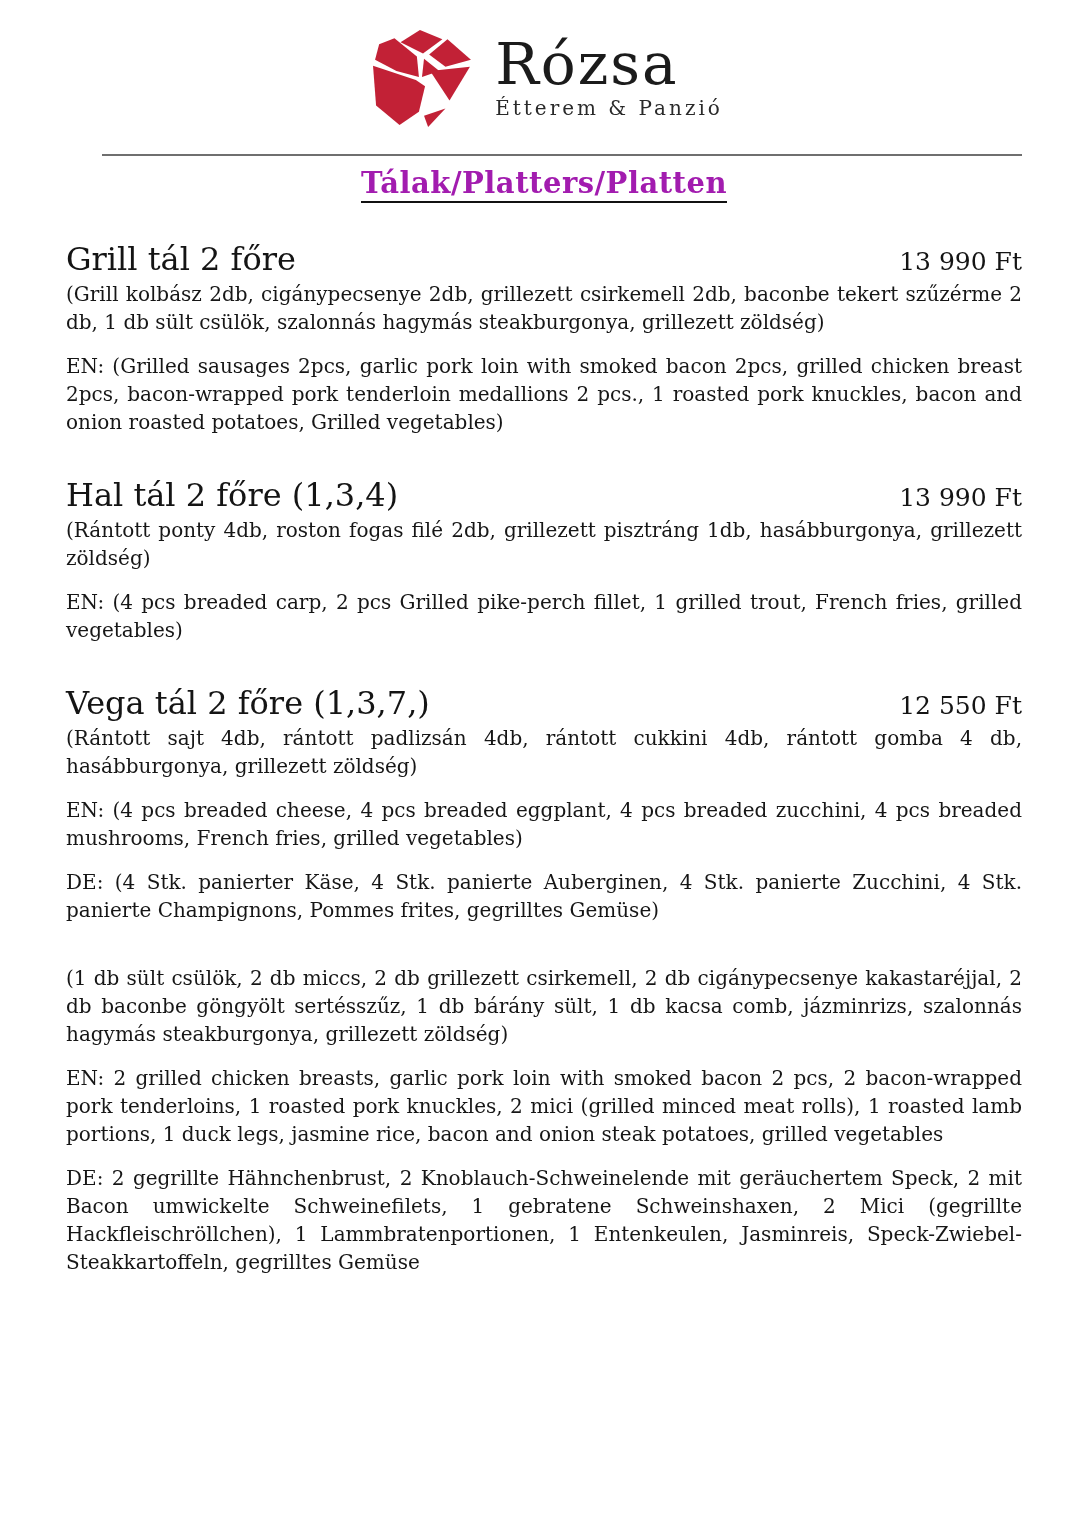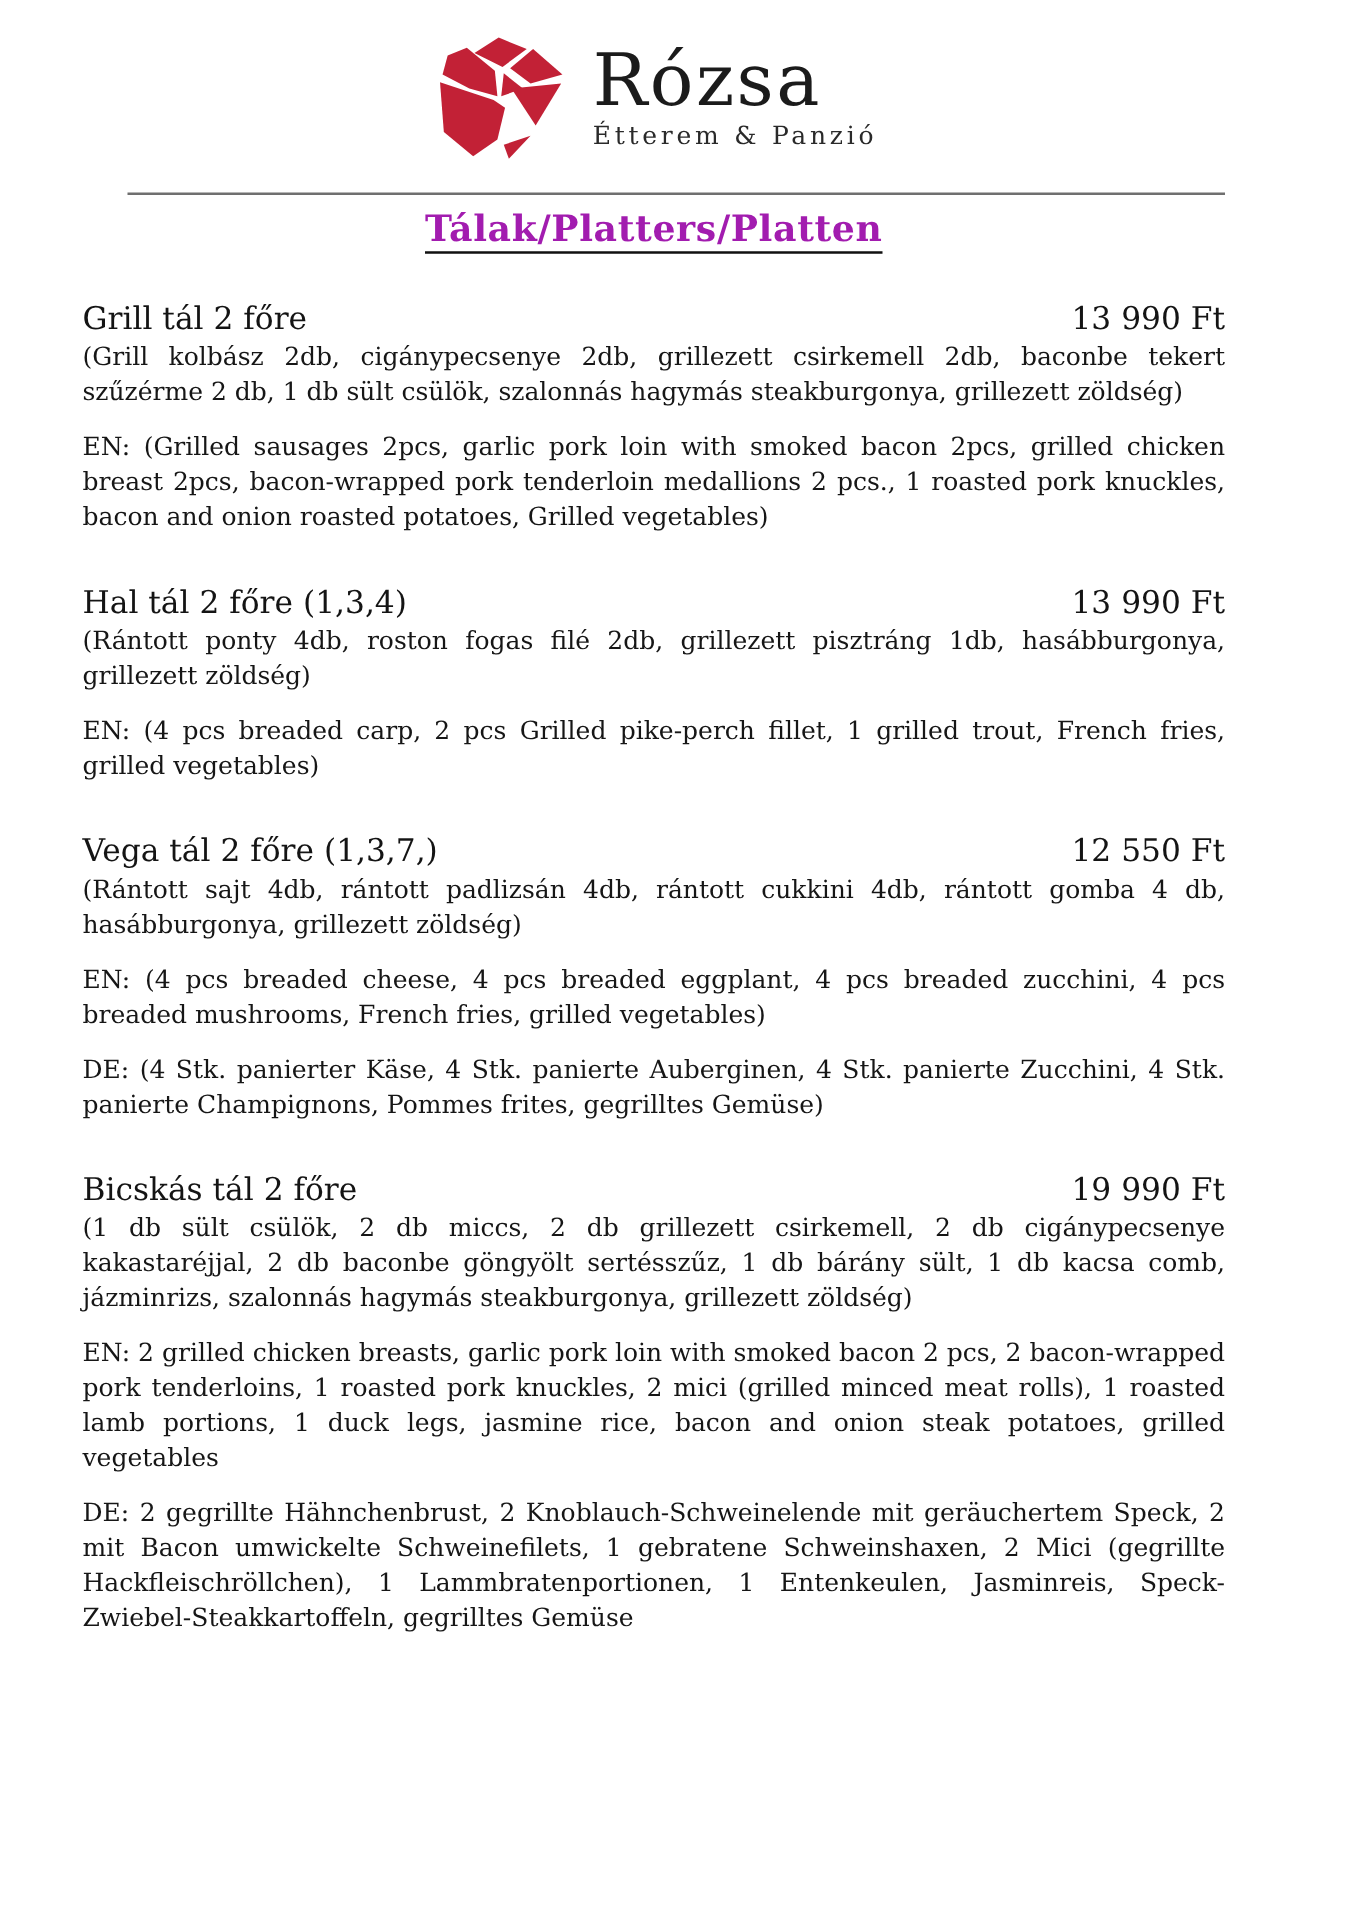--- a/index.html
+++ b/index.html
@@ -5,21 +5,21 @@
   * { box-sizing: border-box; }
   html, body { margin: 0; padding: 0; }
   body {
     width: 1086px;
     height: 1536px;
     background: #ffffff;
     color: #141414;
     font-family: "DejaVu Serif", serif;
     overflow: hidden;
   }
-  .page { padding: 26px 106px 0 66px; }
+  .page { padding: 26px 64px 0 66px; }
 
   
   .brand {
     display: flex;
     justify-content: center;
     align-items: center;
     gap: 14px;
   }
   .brand-logo { width: 116px; height: 102px; flex: 0 0 auto; }
   .brand-text { display: flex; flex-direction: column; align-items: flex-start; }
@@ -59,21 +59,21 @@
   .menu { margin-top: 40px; }
   .item { margin-top: 40px; }
   .item:first-child { margin-top: 0; }
   .item-head {
     display: flex;
     justify-content: space-between;
     align-items: baseline;
     gap: 20px;
   }
   .item-name {
-    font-size: 25px;
+    font-size: 32px;
     font-weight: 400;
     margin: 0;
     white-space: nowrap;
   }
   .item-price {
     font-size: 25px;
     white-space: nowrap;
   }
   .desc {
     font-size: 20px;
@@ -138,23 +138,19 @@
       <div class="item-head">
         <h2 class="item-name">Vega tál 2 főre (1,3,7,)</h2>
         <span class="item-price">12 550 Ft</span>
       </div>
       <p class="desc hu">(Rántott sajt 4db, rántott padlizsán 4db, rántott cukkini 4db, rántott gomba 4 db, hasábburgonya, grillezett zöldség)</p>
       <p class="desc en">EN: (4 pcs breaded cheese, 4 pcs breaded eggplant, 4 pcs breaded zucchini, 4 pcs breaded mushrooms, French fries, grilled vegetables)</p>
       <p class="desc de">DE: (4 Stk. panierter Käse, 4 Stk. panierte Auberginen, 4 Stk. panierte Zucchini, 4 Stk. panierte Champignons, Pommes frites, gegrilltes Gemüse)</p>
     </section>
 
     <section class="item">
-      <div class="item-head">
-        <h2 class="item-name">Bicskás tál 2 főre</h2>
-        <span class="item-price">19 990 Ft</span>
-      </div>
       <p class="desc hu">(1 db sült csülök, 2 db miccs, 2 db grillezett csirkemell, 2 db cigánypecsenye kakastaréjjal, 2 db baconbe göngyölt sertésszűz, 1 db bárány sült, 1 db kacsa comb, jázminrizs, szalonnás hagymás steakburgonya, grillezett zöldség)</p>
       <p class="desc en">EN: 2 grilled chicken breasts, garlic pork loin with smoked bacon 2 pcs, 2 bacon-wrapped pork tenderloins, 1 roasted pork knuckles, 2 mici (grilled minced meat rolls), 1 roasted lamb portions, 1 duck legs, jasmine rice, bacon and onion steak potatoes, grilled vegetables</p>
       <p class="desc de">DE: 2 gegrillte Hähnchenbrust, 2 Knoblauch-Schweinelende mit geräuchertem Speck, 2 mit Bacon umwickelte Schweinefilets, 1 gebratene Schweinshaxen, 2 Mici (gegrillte Hackfleischröllchen), 1 Lammbratenportionen, 1 Entenkeulen, Jasminreis, Speck-Zwiebel-Steakkartoffeln, gegrilltes Gemüse</p>
     </section>
 
   </main>
 </div>
 
 </body></html>

